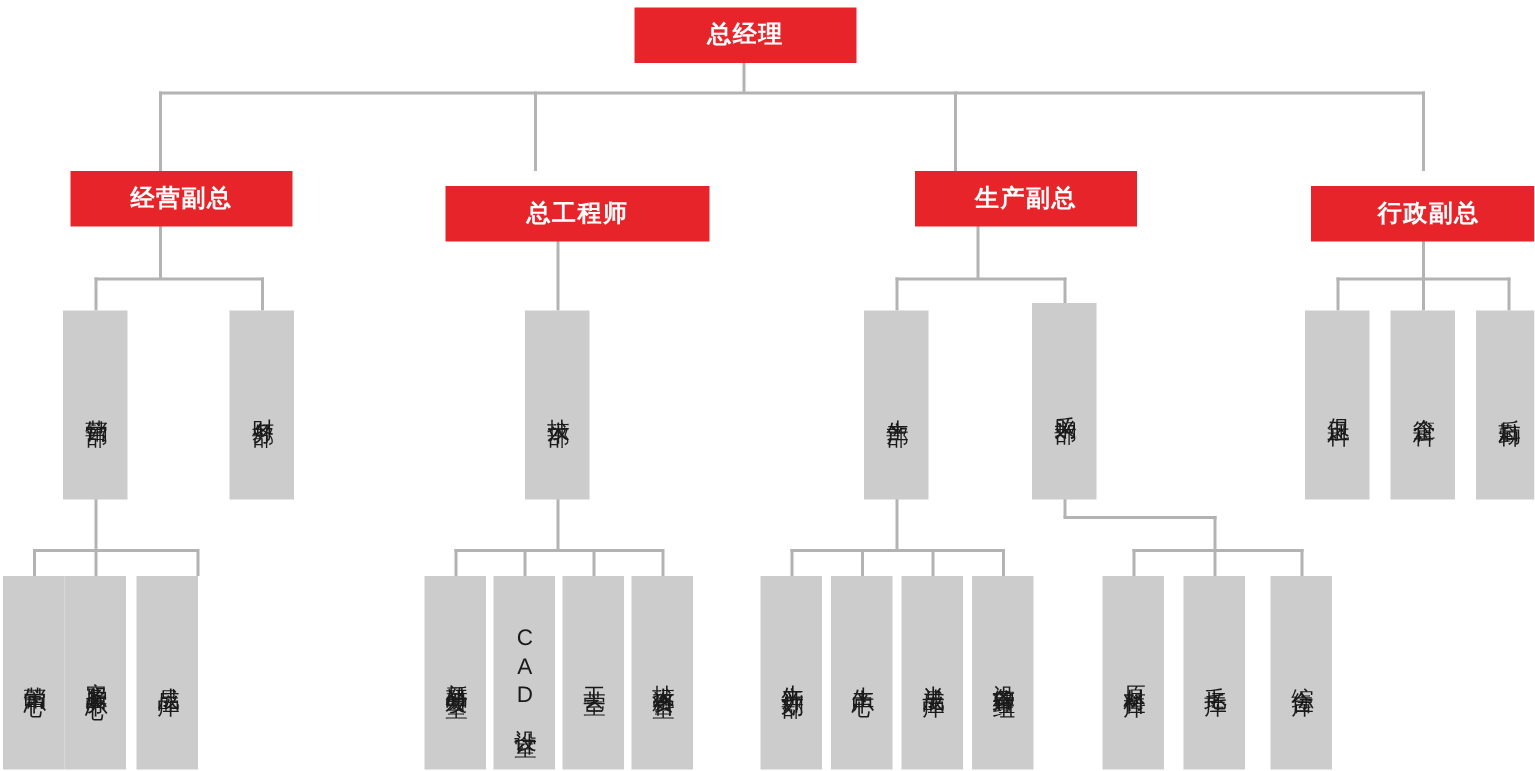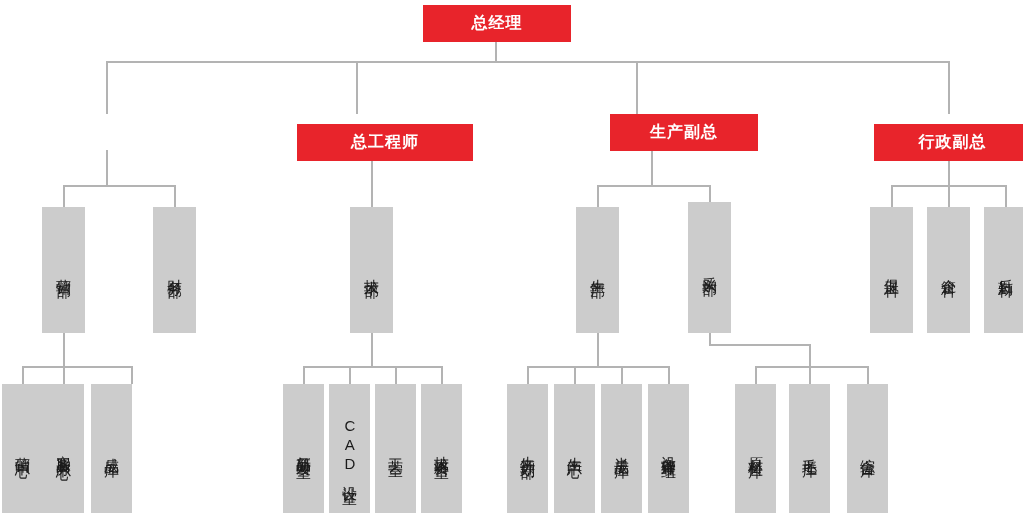--- a/index.html
+++ b/index.html
@@ -116,20 +116,23 @@
   <div class="edge v" style="left:809px; top:344px; height:23px;"></div>
   <div class="edge h" style="left:755px; top:366px; width:114px;"></div>
   <div class="edge v" style="left:755px; top:366px; height:18px;"></div>
   <div class="edge v" style="left:809px; top:366px; height:18px;"></div>
   <div class="edge v" style="left:867px; top:366px; height:18px;"></div>
 
   <div class="node red" style="left:423px; top:5px; width:148px; height:37px;">
     <span class="hlabel">总经理</span>
   </div>
 
+  <div class="node red" style="left:47px; top:114px; width:148px; height:37px;">
+    <span class="hlabel">经营副总</span>
+  </div>
   <div class="node red" style="left:297px; top:124px; width:176px; height:37px;">
     <span class="hlabel">总工程师</span>
   </div>
   <div class="node red" style="left:610px; top:114px; width:148px; height:37px;">
     <span class="hlabel">生产副总</span>
   </div>
   <div class="node red" style="left:874px; top:124px; width:157px; height:37px;">
     <span class="hlabel">行政副总</span>
   </div>
 

